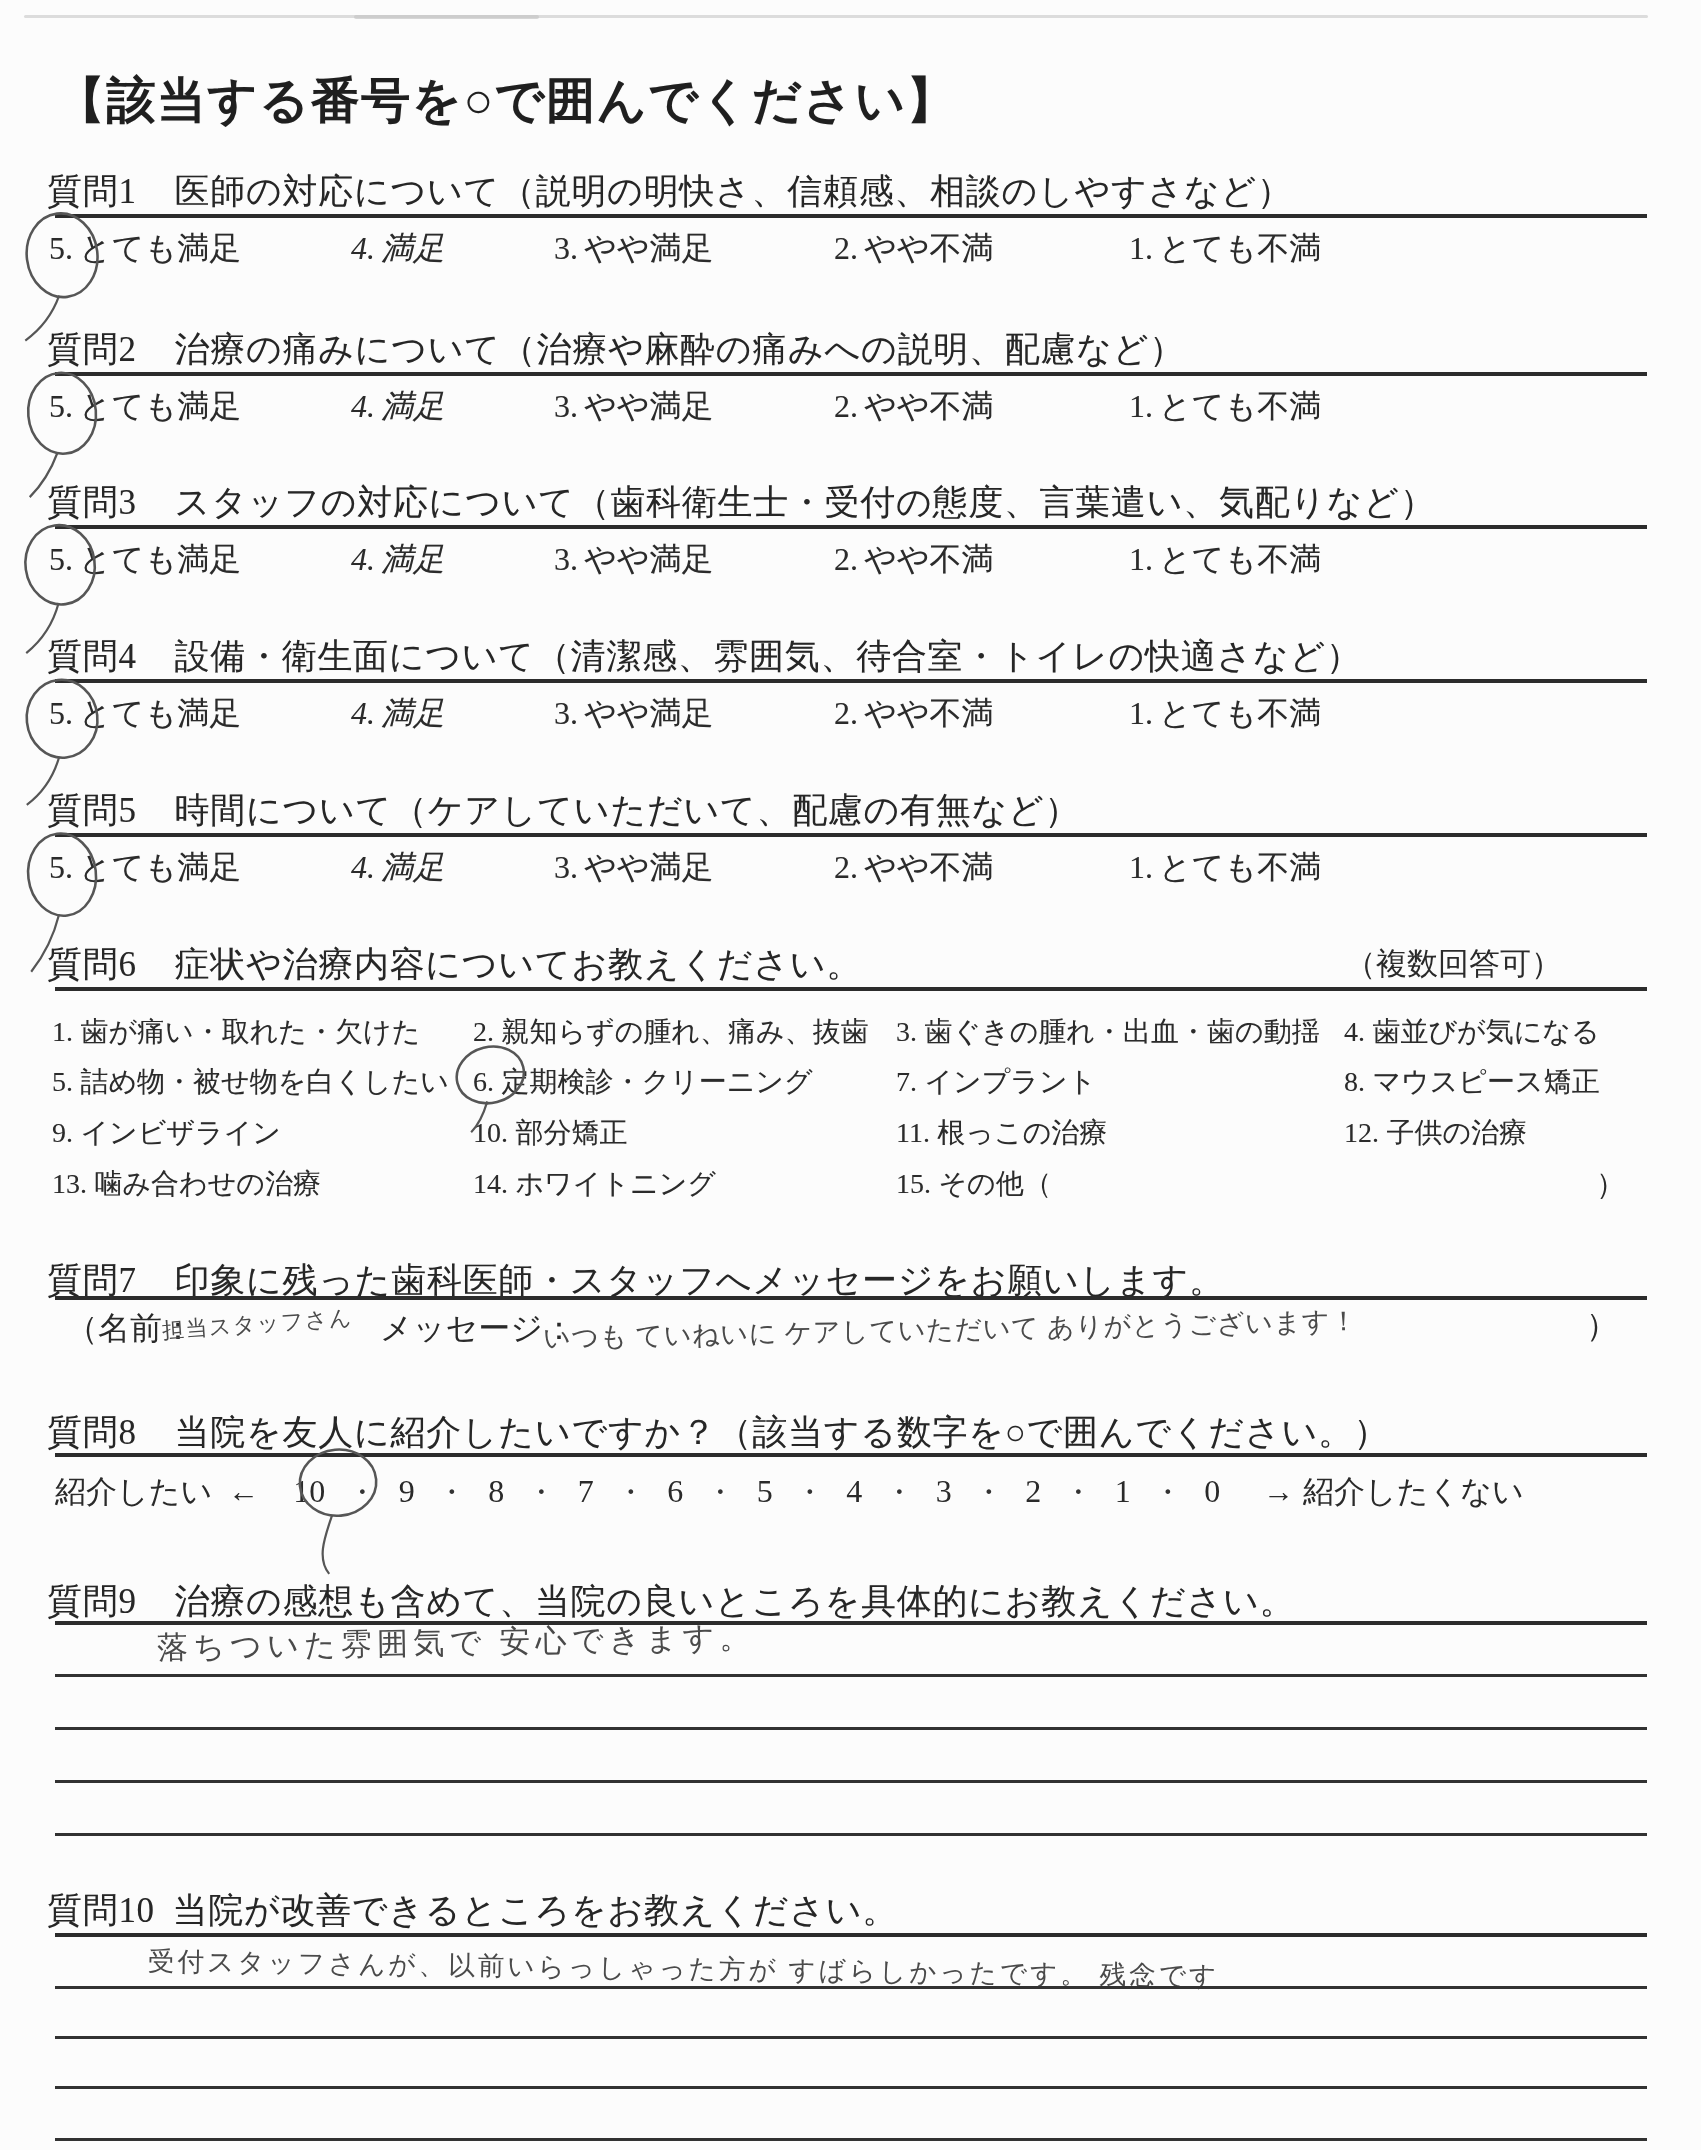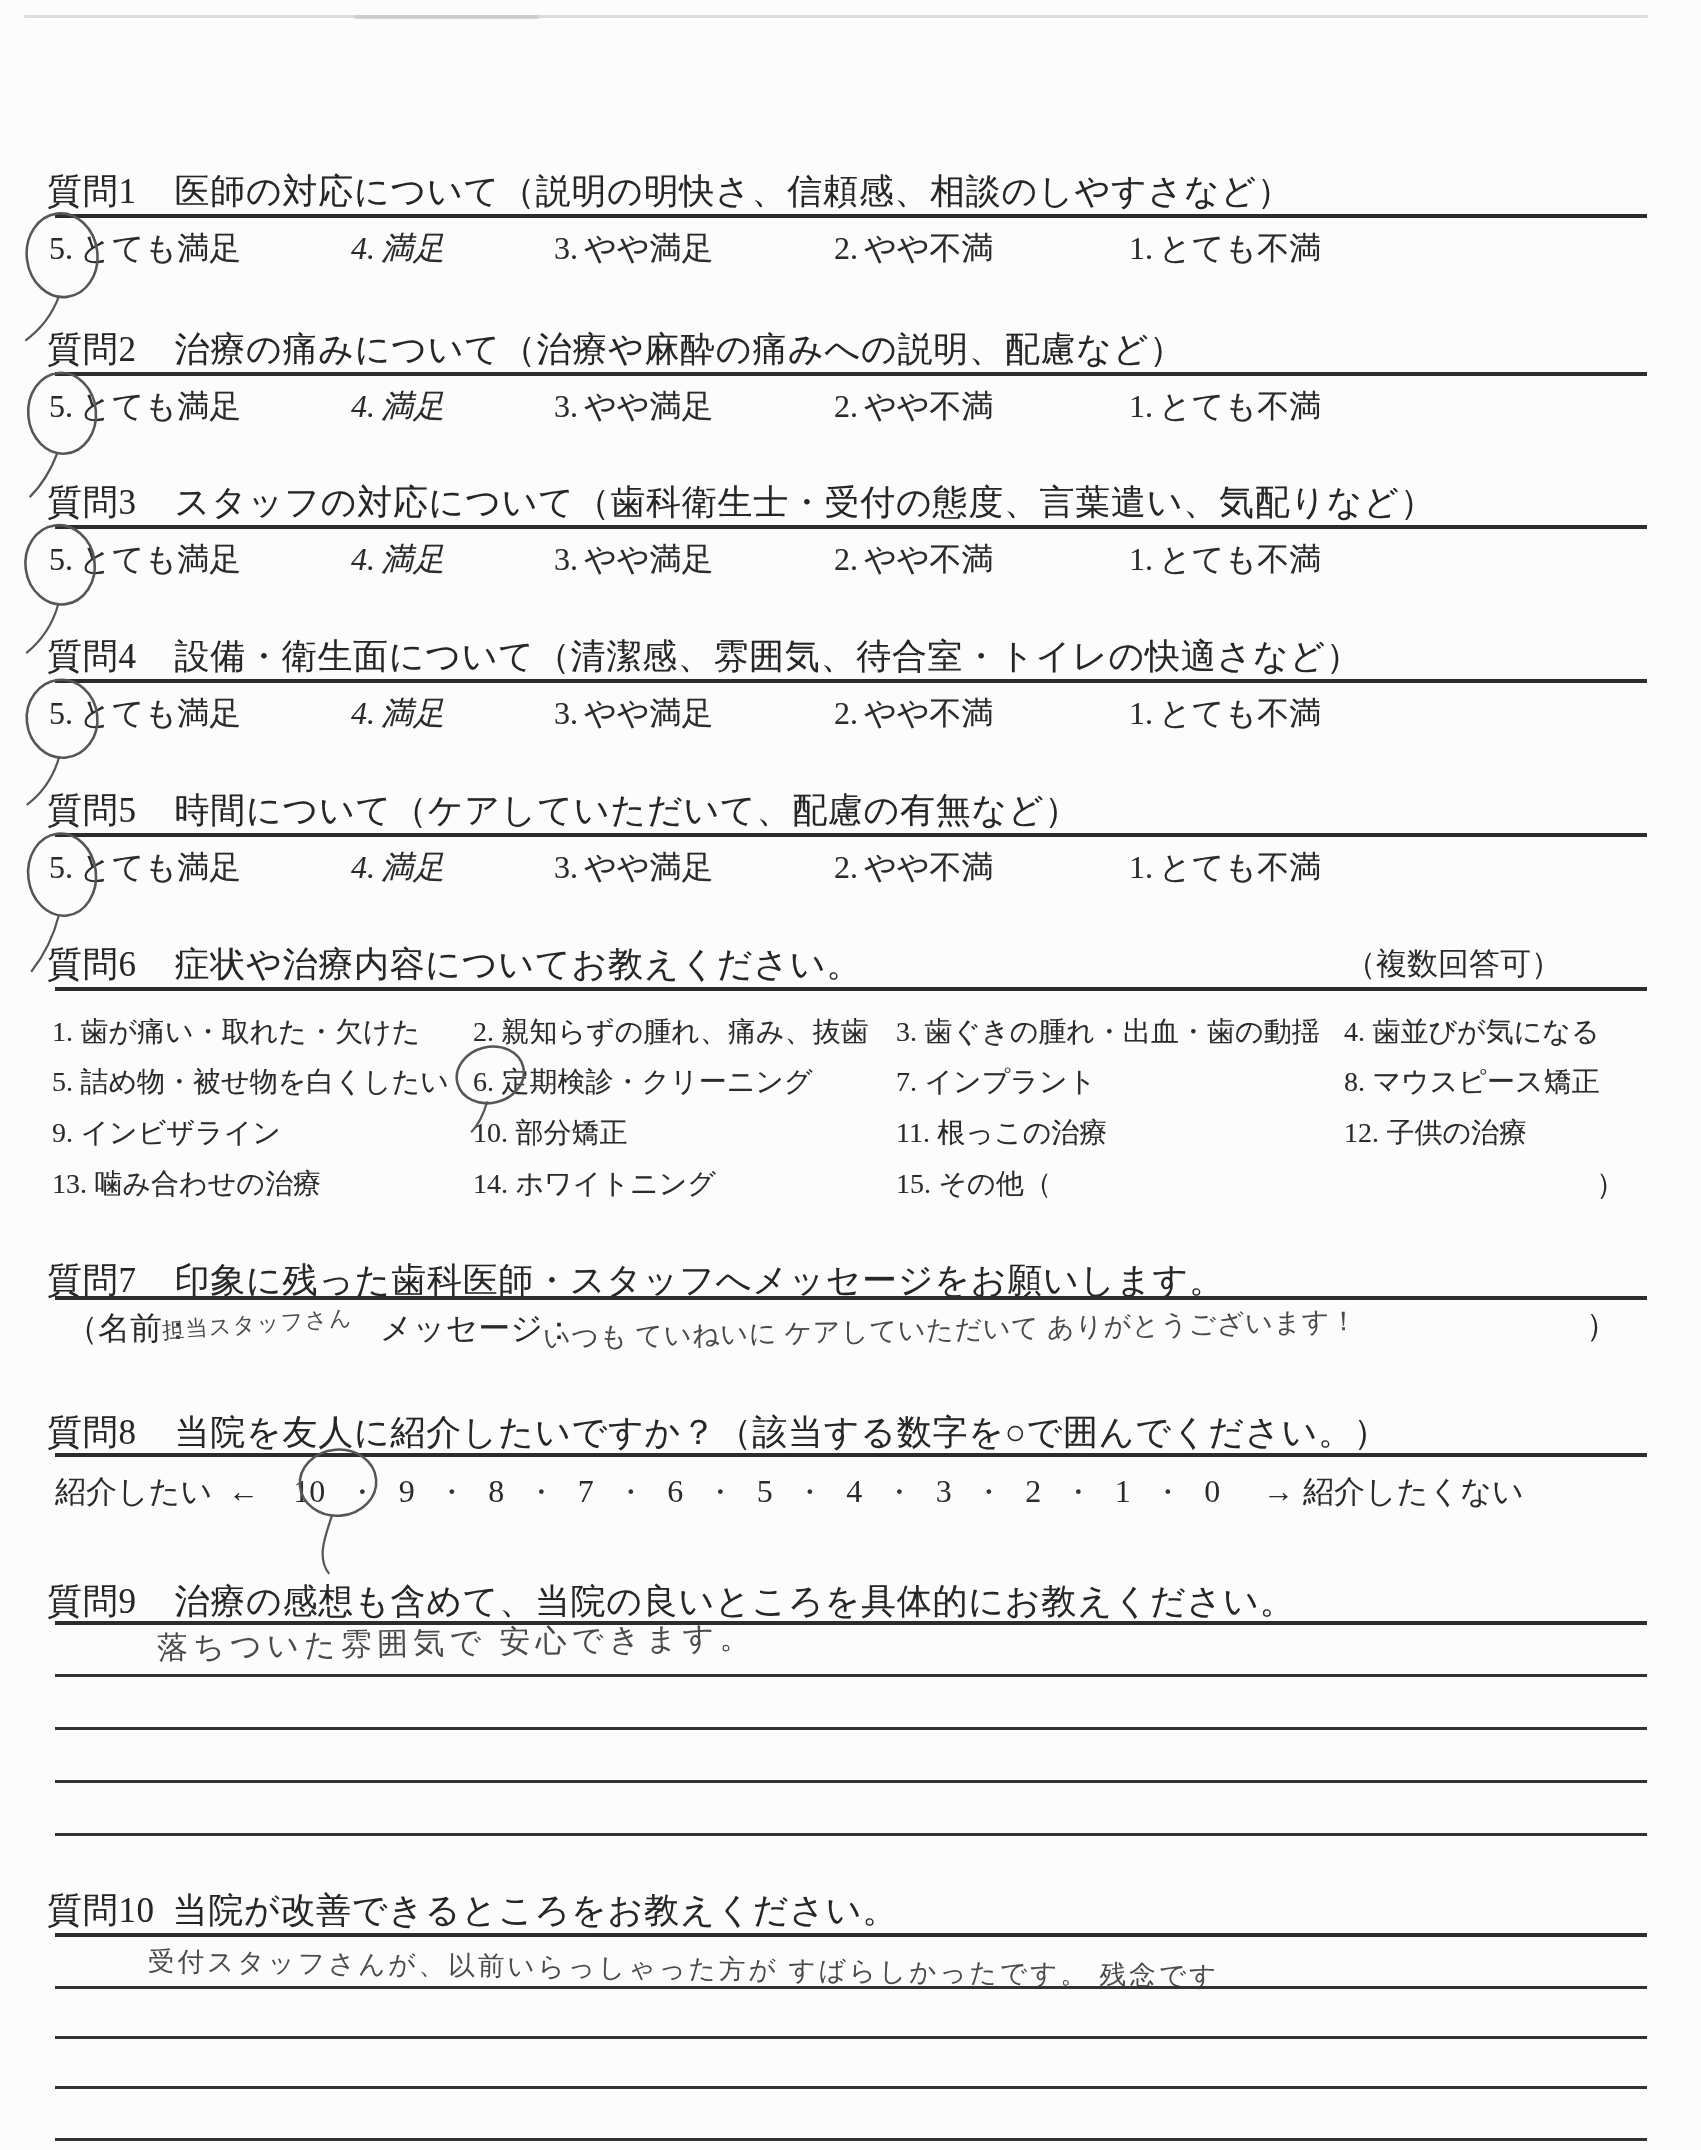--- a/index.html
+++ b/index.html
@@ -55,20 +55,21 @@
   .q10-hand{left:148px;top:56px;font-size:26.6px;letter-spacing:3px;transform:rotate(0.8deg);transform-origin:left center;}
 </style>
 </head>
 <body>
 
 <div class="page">
 
   <div class="scanline" style="left:23.6px;top:14.8px;width:1624px;"></div>
   <div class="scanline-dark" style="left:354px;top:14.8px;width:185px;"></div>
 
+  <div class="title">【該当する番号を○で囲んでください】</div>
 
   <div class="sec" style="top:168px;">
     <div class="heading">
       <span class="qno">質問1</span><span>医師の対応について（説明の明快さ、信頼感、相談のしやすさなど）</span>
     </div>
     <div class="rule" style="top:46px;"></div>
     <div class="opts">
       <span class="opt o1"><span class="num">5.</span><span>とても満足</span></span>
       <span class="opt o2"><span class="num">4.</span><span>満足</span></span>
       <span class="opt o3"><span class="num">3.</span><span>やや満足</span></span>

